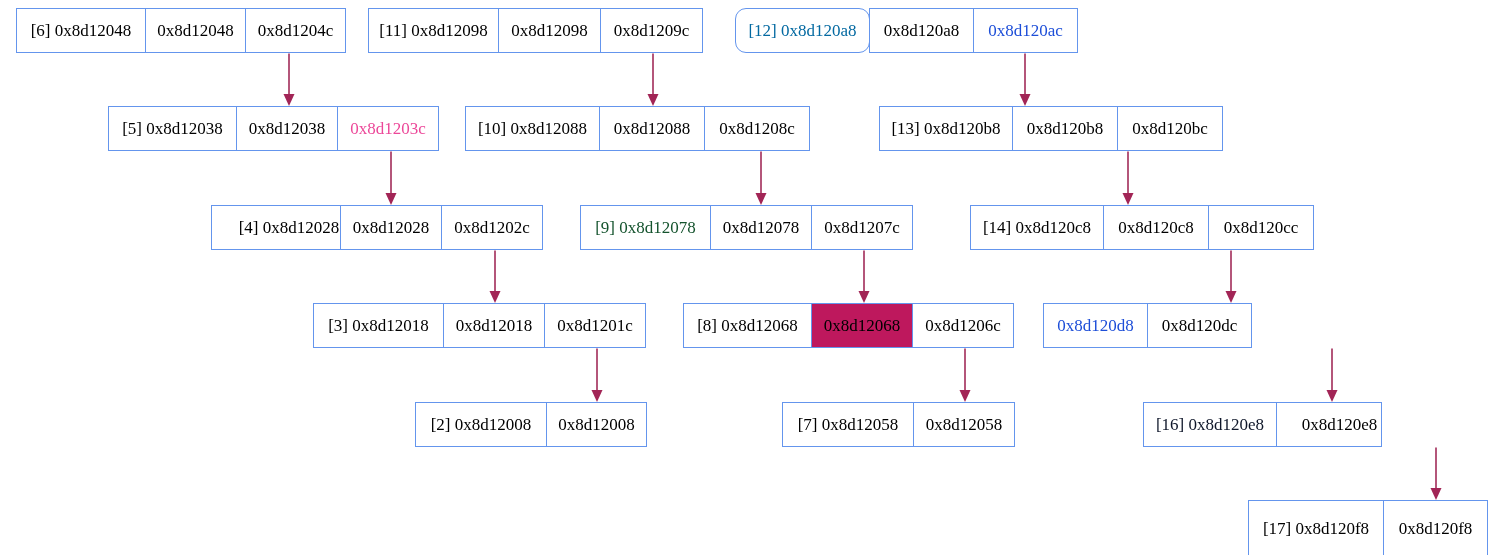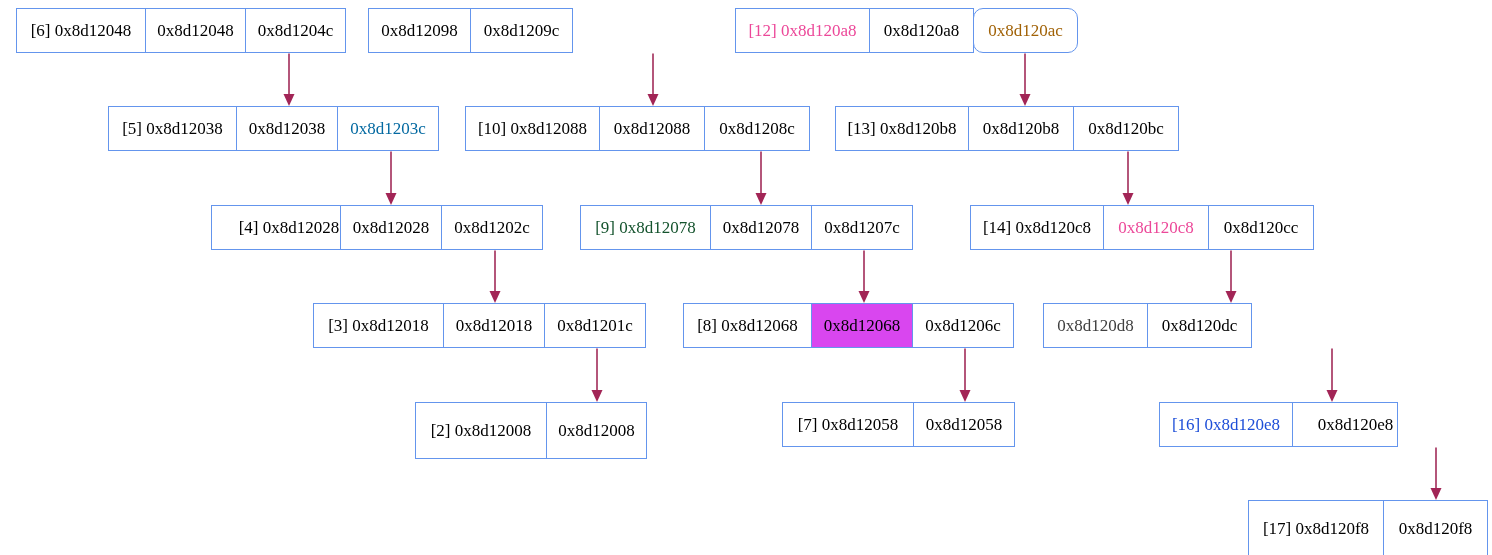--- a/index.html
+++ b/index.html
@@ -69,81 +69,82 @@
       <polygon points="1326.5,390 1337.5,390 1332,402" fill="#a22556"></polygon>
       <line x1="1436" y1="447.5" x2="1436" y2="489" stroke="#b4567a" stroke-width="2"></line>
       <polygon points="1430.5,488 1441.5,488 1436,500" fill="#a22556"></polygon>
     </svg>
 <div class="node" style="left: 8px; top: 8px; width: 332px; height: 45px; padding-left: 8px;">
       <div class="cell" style="border-color: rgb(100, 149, 237); background: rgb(255, 255, 255); color: rgb(0, 0, 0); width: 130px; flex: 0 0 130px;">[6] 0x8d12048</div>
       <div class="cell" style="border-color: rgb(100, 149, 237); background: rgb(255, 255, 255); color: rgb(0, 0, 0); width: 101px; flex: 0 0 101px;">0x8d12048</div>
       <div class="cell" style="border-color: rgb(100, 149, 237); background: rgb(255, 255, 255); color: rgb(0, 0, 0); width: 101px; flex: 0 0 101px;">0x8d1204c</div>
     </div>
     <div class="node" style="left: 368px; top: 8px; width: 337px; height: 45px;">
+      <div class="cell" style="border-color: rgb(100, 149, 237); background: rgb(255, 255, 255); color: rgb(0, 0, 0); width: 131px; flex: 0 0 131px;">[11] 0x8d12098</div>
       <div class="cell" style="border-color: rgb(100, 149, 237); background: rgb(255, 255, 255); color: rgb(0, 0, 0); width: 103px; flex: 0 0 103px;">0x8d12098</div>
       <div class="cell" style="border-color: rgb(100, 149, 237); background: rgb(255, 255, 255); color: rgb(0, 0, 0); width: 103px; flex: 0 0 103px;">0x8d1209c</div>
     </div>
     <div class="node" style="left: 735px; top: 8px; width: 345px; height: 45px;">
-      <div class="cell" style="border-color: rgb(100, 149, 237); background: rgb(255, 255, 255); color: #ec4899; width: 135px; flex: 0 0 135px;">[12] 0x8d120a8</div>
+      <div class="cell" style="border-color: rgb(100, 149, 237); background: rgb(255, 255, 255); color: #0369a1; width: 135px; flex: 0 0 135px; border-radius: 11px;">[12] 0x8d120a8</div>
       <div class="cell" style="border-color: rgb(100, 149, 237); background: rgb(255, 255, 255); color: rgb(0, 0, 0); width: 105px; flex: 0 0 105px;">0x8d120a8</div>
-      <div class="cell" style="border-color: rgb(100, 149, 237); background: rgb(255, 255, 255); color: #a16207; width: 105px; flex: 0 0 105px; border-radius: 10px;">0x8d120ac</div>
+      <div class="cell" style="border-color: rgb(100, 149, 237); background: rgb(255, 255, 255); color: #1d4ed8; width: 105px; flex: 0 0 105px;">0x8d120ac</div>
     </div>
     <div class="node" style="left: 108px; top: 106px; width: 333px; height: 45px;">
       <div class="cell" style="border-color: rgb(100, 149, 237); background: rgb(255, 255, 255); color: rgb(0, 0, 0); width: 129px; flex: 0 0 129px;">[5] 0x8d12038</div>
       <div class="cell" style="border-color: rgb(100, 149, 237); background: rgb(255, 255, 255); color: rgb(0, 0, 0); width: 102px; flex: 0 0 102px;">0x8d12038</div>
-      <div class="cell" style="border-color: rgb(100, 149, 237); background: rgb(255, 255, 255); color: #0369a1; width: 102px; flex: 0 0 102px;">0x8d1203c</div>
+      <div class="cell" style="border-color: rgb(100, 149, 237); background: rgb(255, 255, 255); color: #ec4899; width: 102px; flex: 0 0 102px;">0x8d1203c</div>
     </div>
     <div class="node" style="left: 465px; top: 106px; width: 347px; height: 45px;">
       <div class="cell" style="border-color: rgb(100, 149, 237); background: rgb(255, 255, 255); color: rgb(0, 0, 0); width: 135px; flex: 0 0 135px;">[10] 0x8d12088</div>
       <div class="cell" style="border-color: rgb(100, 149, 237); background: rgb(255, 255, 255); color: rgb(0, 0, 0); width: 106px; flex: 0 0 106px;">0x8d12088</div>
       <div class="cell" style="border-color: rgb(100, 149, 237); background: rgb(255, 255, 255); color: rgb(0, 0, 0); width: 106px; flex: 0 0 106px;">0x8d1208c</div>
     </div>
     <div class="node" style="left: 835px; top: 106px; width: 346px; height: 45px;">
-      <div class="cell" style="border-color: rgb(100, 149, 237); background: rgb(255, 255, 255); color: rgb(0, 0, 0); width: 134px; flex: 0 0 134px;">[13] 0x8d120b8</div>
+      <div class="cell" style="border-color: rgb(100, 149, 237); background: rgb(255, 255, 255); color: rgb(0, 0, 0); width: 134px; flex: 0 0 134px; margin-left: 44px;">[13] 0x8d120b8</div>
       <div class="cell" style="border-color: rgb(100, 149, 237); background: rgb(255, 255, 255); color: rgb(0, 0, 0); width: 106px; flex: 0 0 106px;">0x8d120b8</div>
       <div class="cell" style="border-color: rgb(100, 149, 237); background: rgb(255, 255, 255); color: rgb(0, 0, 0); width: 106px; flex: 0 0 106px;">0x8d120bc</div>
     </div>
     <div class="node" style="left: 211px; top: 205px; width: 334px; height: 45px;">
       <div class="cell" style="border-color: rgb(100, 149, 237); background: rgb(255, 255, 255); color: rgb(0, 0, 0); width: 130px; flex: 0 0 130px; padding-left: 26px;">[4] 0x8d12028</div>
       <div class="cell" style="border-color: rgb(100, 149, 237); background: rgb(255, 255, 255); color: rgb(0, 0, 0); width: 102px; flex: 0 0 102px;">0x8d12028</div>
       <div class="cell" style="border-color: rgb(100, 149, 237); background: rgb(255, 255, 255); color: rgb(0, 0, 0); width: 102px; flex: 0 0 102px;">0x8d1202c</div>
     </div>
     <div class="node" style="left: 580px; top: 205px; width: 335px; height: 45px;">
       <div class="cell" style="border-color: rgb(100, 149, 237); background: rgb(255, 255, 255); color: #14532d; width: 131px; flex: 0 0 131px;">[9] 0x8d12078</div>
       <div class="cell" style="border-color: rgb(100, 149, 237); background: rgb(255, 255, 255); color: rgb(0, 0, 0); width: 102px; flex: 0 0 102px;">0x8d12078</div>
       <div class="cell" style="border-color: rgb(100, 149, 237); background: rgb(255, 255, 255); color: rgb(0, 0, 0); width: 102px; flex: 0 0 102px;">0x8d1207c</div>
     </div>
     <div class="node" style="left: 940px; top: 205px; width: 346px; height: 45px;">
       <div class="cell" style="border-color: rgb(100, 149, 237); background: rgb(255, 255, 255); color: rgb(0, 0, 0); width: 134px; flex: 0 0 134px; margin-left: 30px;">[14] 0x8d120c8</div>
-      <div class="cell" style="border-color: rgb(100, 149, 237); background: rgb(255, 255, 255); color: #ec4899; width: 106px; flex: 0 0 106px; text-align: right;">0x8d120c8</div>
+      <div class="cell" style="border-color: rgb(100, 149, 237); background: rgb(255, 255, 255); color: #000000; width: 106px; flex: 0 0 106px; text-align: right;">0x8d120c8</div>
       <div class="cell" style="border-color: rgb(100, 149, 237); background: rgb(255, 255, 255); color: rgb(0, 0, 0); width: 106px; flex: 0 0 106px;">0x8d120cc</div>
     </div>
     <div class="node" style="left: 313px; top: 303px; width: 335px; height: 45px;">
       <div class="cell" style="border-color: rgb(100, 149, 237); background: rgb(255, 255, 255); color: rgb(0, 0, 0); width: 131px; flex: 0 0 131px;">[3] 0x8d12018</div>
       <div class="cell" style="border-color: rgb(100, 149, 237); background: rgb(255, 255, 255); color: rgb(0, 0, 0); width: 102px; flex: 0 0 102px;">0x8d12018</div>
       <div class="cell" style="border-color: rgb(100, 149, 237); background: rgb(255, 255, 255); color: rgb(0, 0, 0); width: 102px; flex: 0 0 102px;">0x8d1201c</div>
     </div>
     <div class="node" style="left: 683px; top: 303px; width: 333px; height: 45px;">
       <div class="cell" style="border-color: rgb(100, 149, 237); background: rgb(255, 255, 255); color: rgb(0, 0, 0); width: 129px; flex: 0 0 129px;">[8] 0x8d12068</div>
-      <div class="cell" style="border-color: rgb(100, 149, 237); background: #d946ef; color: rgb(0, 0, 0); width: 102px; flex: 0 0 102px;">0x8d12068</div>
+      <div class="cell" style="border-color: rgb(100, 149, 237); background: #be185d; color: rgb(0, 0, 0); width: 102px; flex: 0 0 102px;">0x8d12068</div>
       <div class="cell" style="border-color: rgb(100, 149, 237); background: rgb(255, 255, 255); color: rgb(0, 0, 0); width: 102px; flex: 0 0 102px;">0x8d1206c</div>
     </div>
     <div class="node" style="left: 1043px; top: 303px; width: 343px; height: 45px;">
-      <div class="cell" style="border-color: rgb(100, 149, 237); background: rgb(255, 255, 255); color: #404040; width: 105px; flex: 0 0 105px;">0x8d120d8</div>
+      <div class="cell" style="border-color: rgb(100, 149, 237); background: rgb(255, 255, 255); color: #1d4ed8; width: 105px; flex: 0 0 105px;">0x8d120d8</div>
       <div class="cell" style="border-color: rgb(100, 149, 237); background: rgb(255, 255, 255); color: rgb(0, 0, 0); width: 105px; flex: 0 0 105px;">0x8d120dc</div>
     </div>
-    <div class="node" style="left: 415px; top: 402px; width: 233px; height: 57px;">
+    <div class="node" style="left: 415px; top: 402px; width: 233px; height: 45px;">
       <div class="cell" style="border-color: rgb(100, 149, 237); background: rgb(255, 255, 255); color: rgb(0, 0, 0); width: 132px; flex: 0 0 132px;">[2] 0x8d12008</div>
       <div class="cell" style="border-color: rgb(100, 149, 237); background: rgb(255, 255, 255); color: rgb(0, 0, 0); width: 101px; flex: 0 0 101px;">0x8d12008</div>
     </div>
     <div class="node" style="left: 782px; top: 402px; width: 234px; height: 45px;">
       <div class="cell" style="border-color: rgb(100, 149, 237); background: rgb(255, 255, 255); color: rgb(0, 0, 0); width: 132px; flex: 0 0 132px;">[7] 0x8d12058</div>
       <div class="cell" style="border-color: rgb(100, 149, 237); background: rgb(255, 255, 255); color: rgb(0, 0, 0); width: 102px; flex: 0 0 102px;">0x8d12058</div>
     </div>
     <div class="node" style="left: 1143px; top: 402px; width: 346px; height: 45px;">
-      <div class="cell" style="border-color: rgb(100, 149, 237); background: rgb(255, 255, 255); color: #1d4ed8; width: 134px; flex: 0 0 134px; margin-left: 16px;">[16] 0x8d120e8</div>
+      <div class="cell" style="border-color: rgb(100, 149, 237); background: rgb(255, 255, 255); color: #0f172a; width: 134px; flex: 0 0 134px;">[16] 0x8d120e8</div>
       <div class="cell" style="border-color: rgb(100, 149, 237); background: rgb(255, 255, 255); color: rgb(0, 0, 0); width: 106px; flex: 0 0 106px; padding-left: 21px;">0x8d120e8</div>
     </div>
     <div class="node" style="left: 1248px; top: 500px; width: 241px; height: 58px;">
       <div class="cell" style="border-color: rgb(100, 149, 237); background: rgb(255, 255, 255); color: rgb(0, 0, 0); width: 136px; flex: 0 0 136px;">[17] 0x8d120f8</div>
       <div class="cell" style="border-color: rgb(100, 149, 237); background: rgb(255, 255, 255); color: rgb(0, 0, 0); width: 105px; flex: 0 0 105px;">0x8d120f8</div>
     </div>
   </div>
 
 </body></html>

